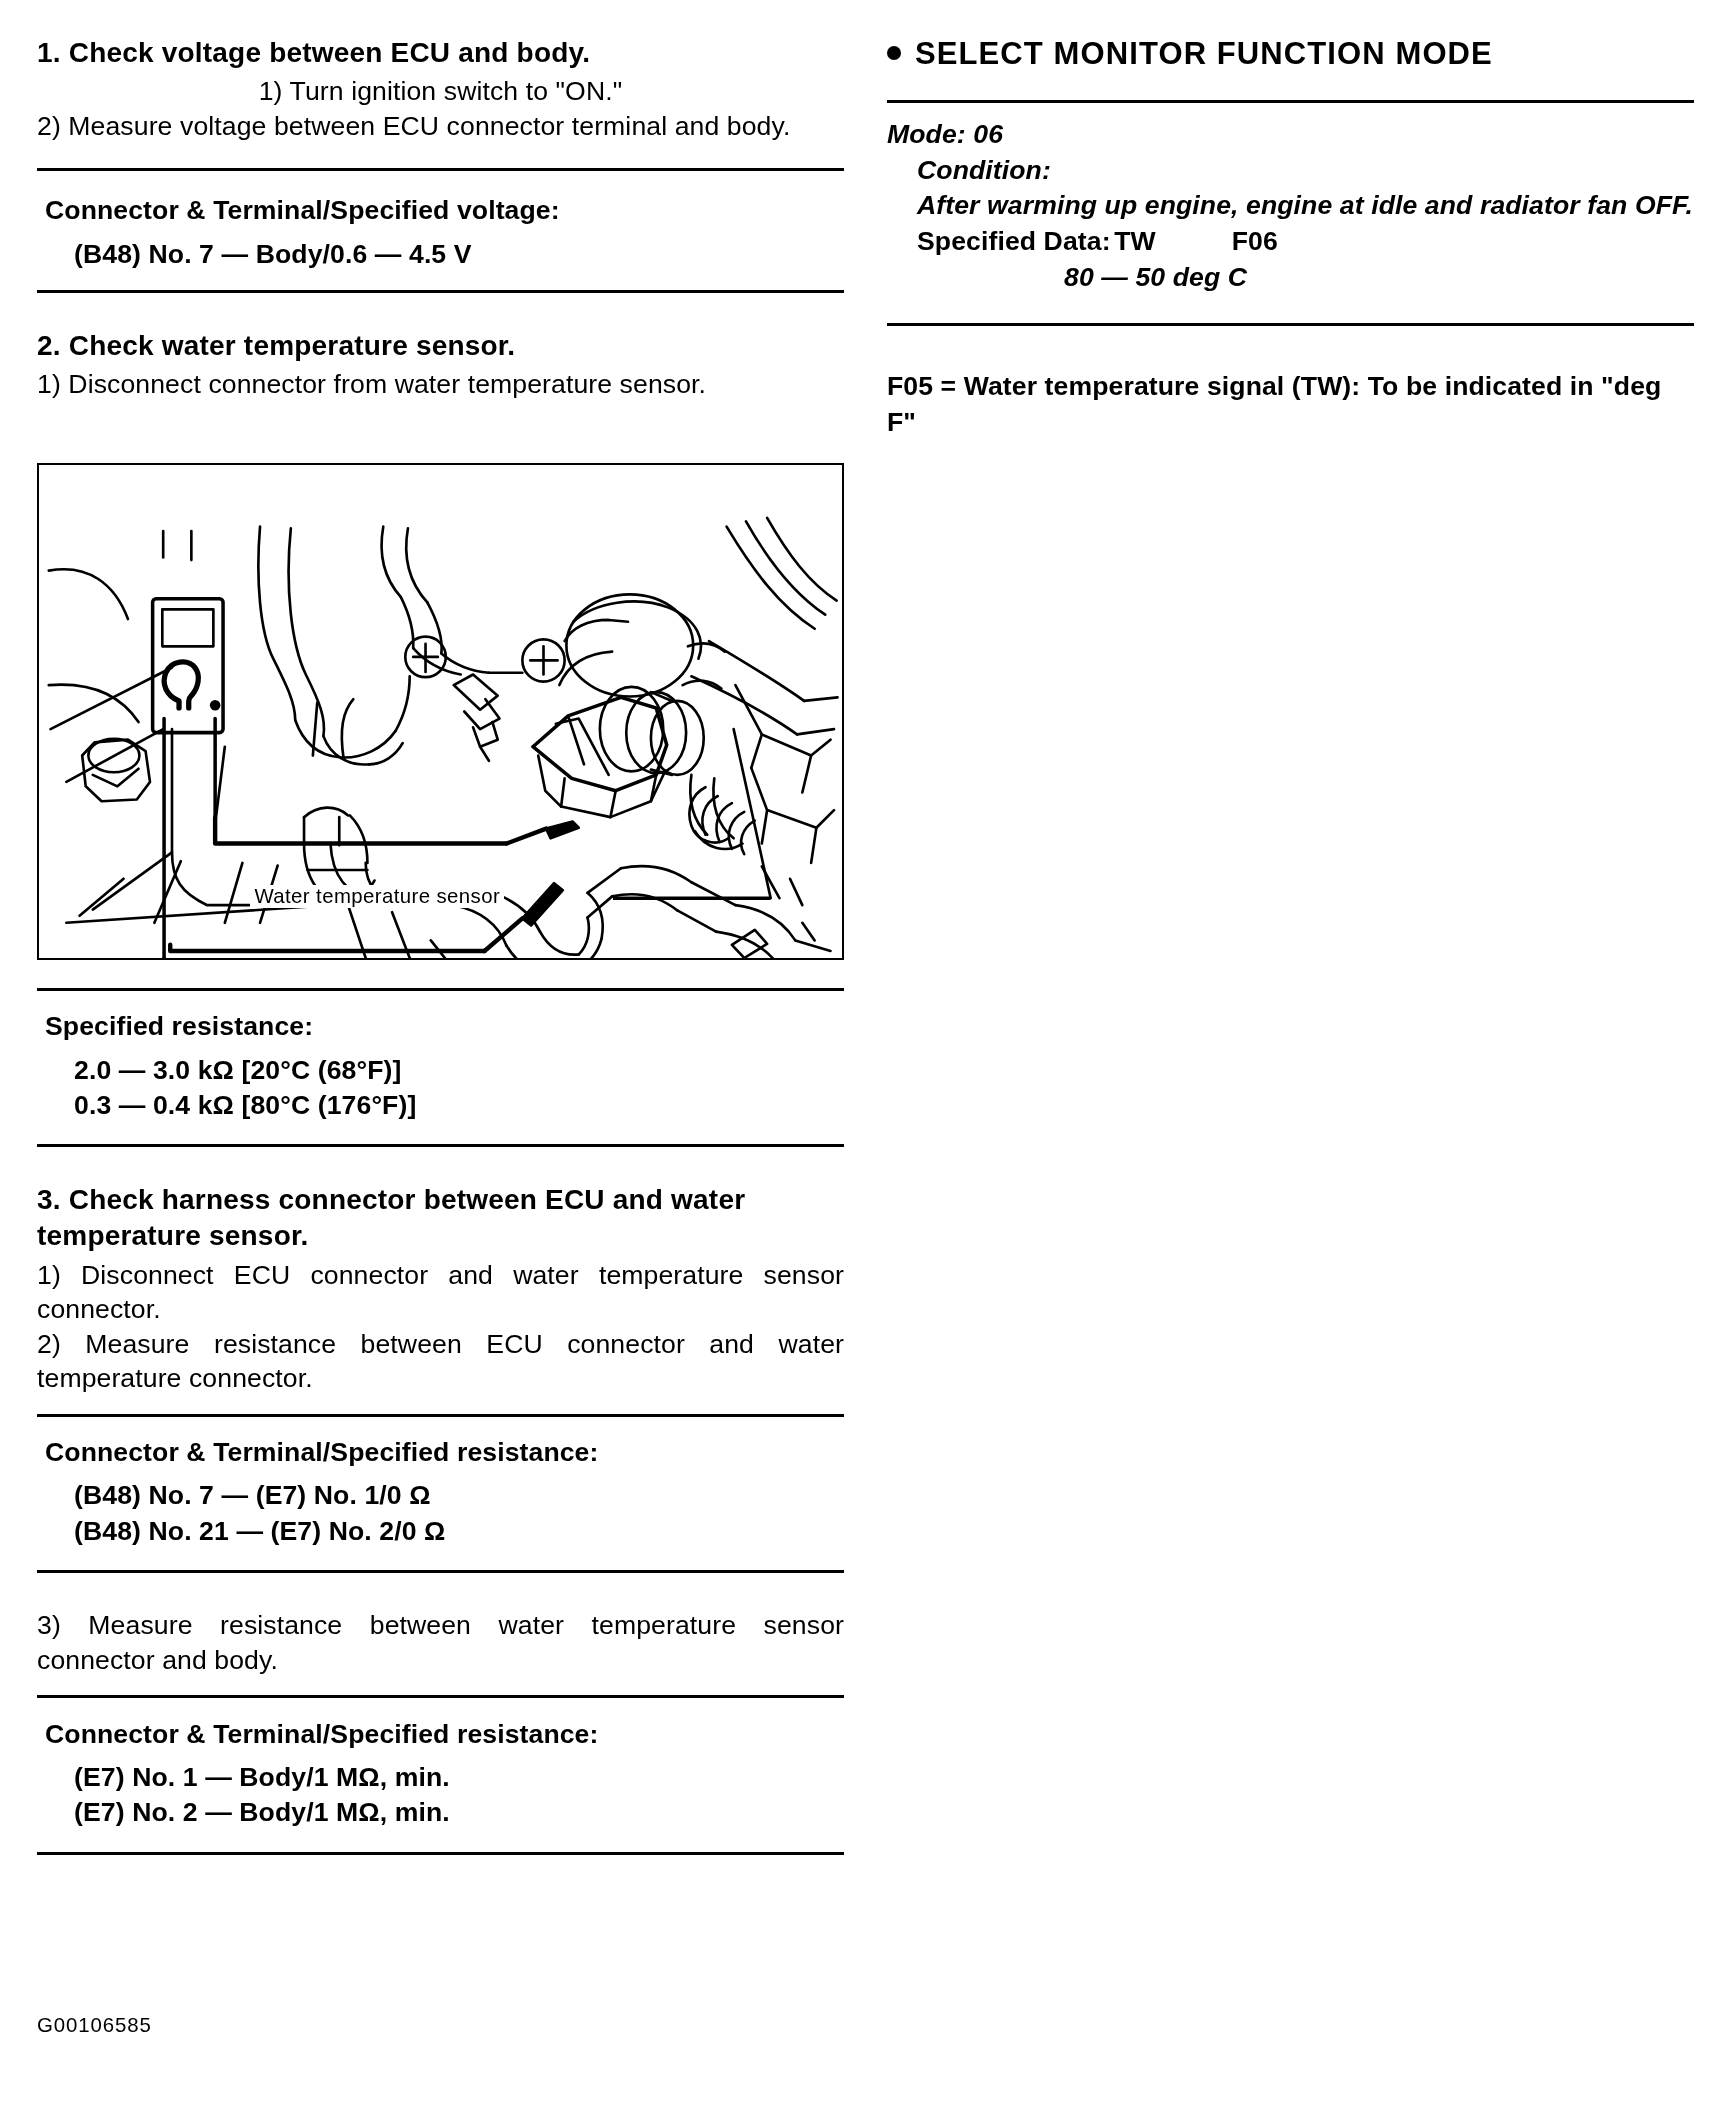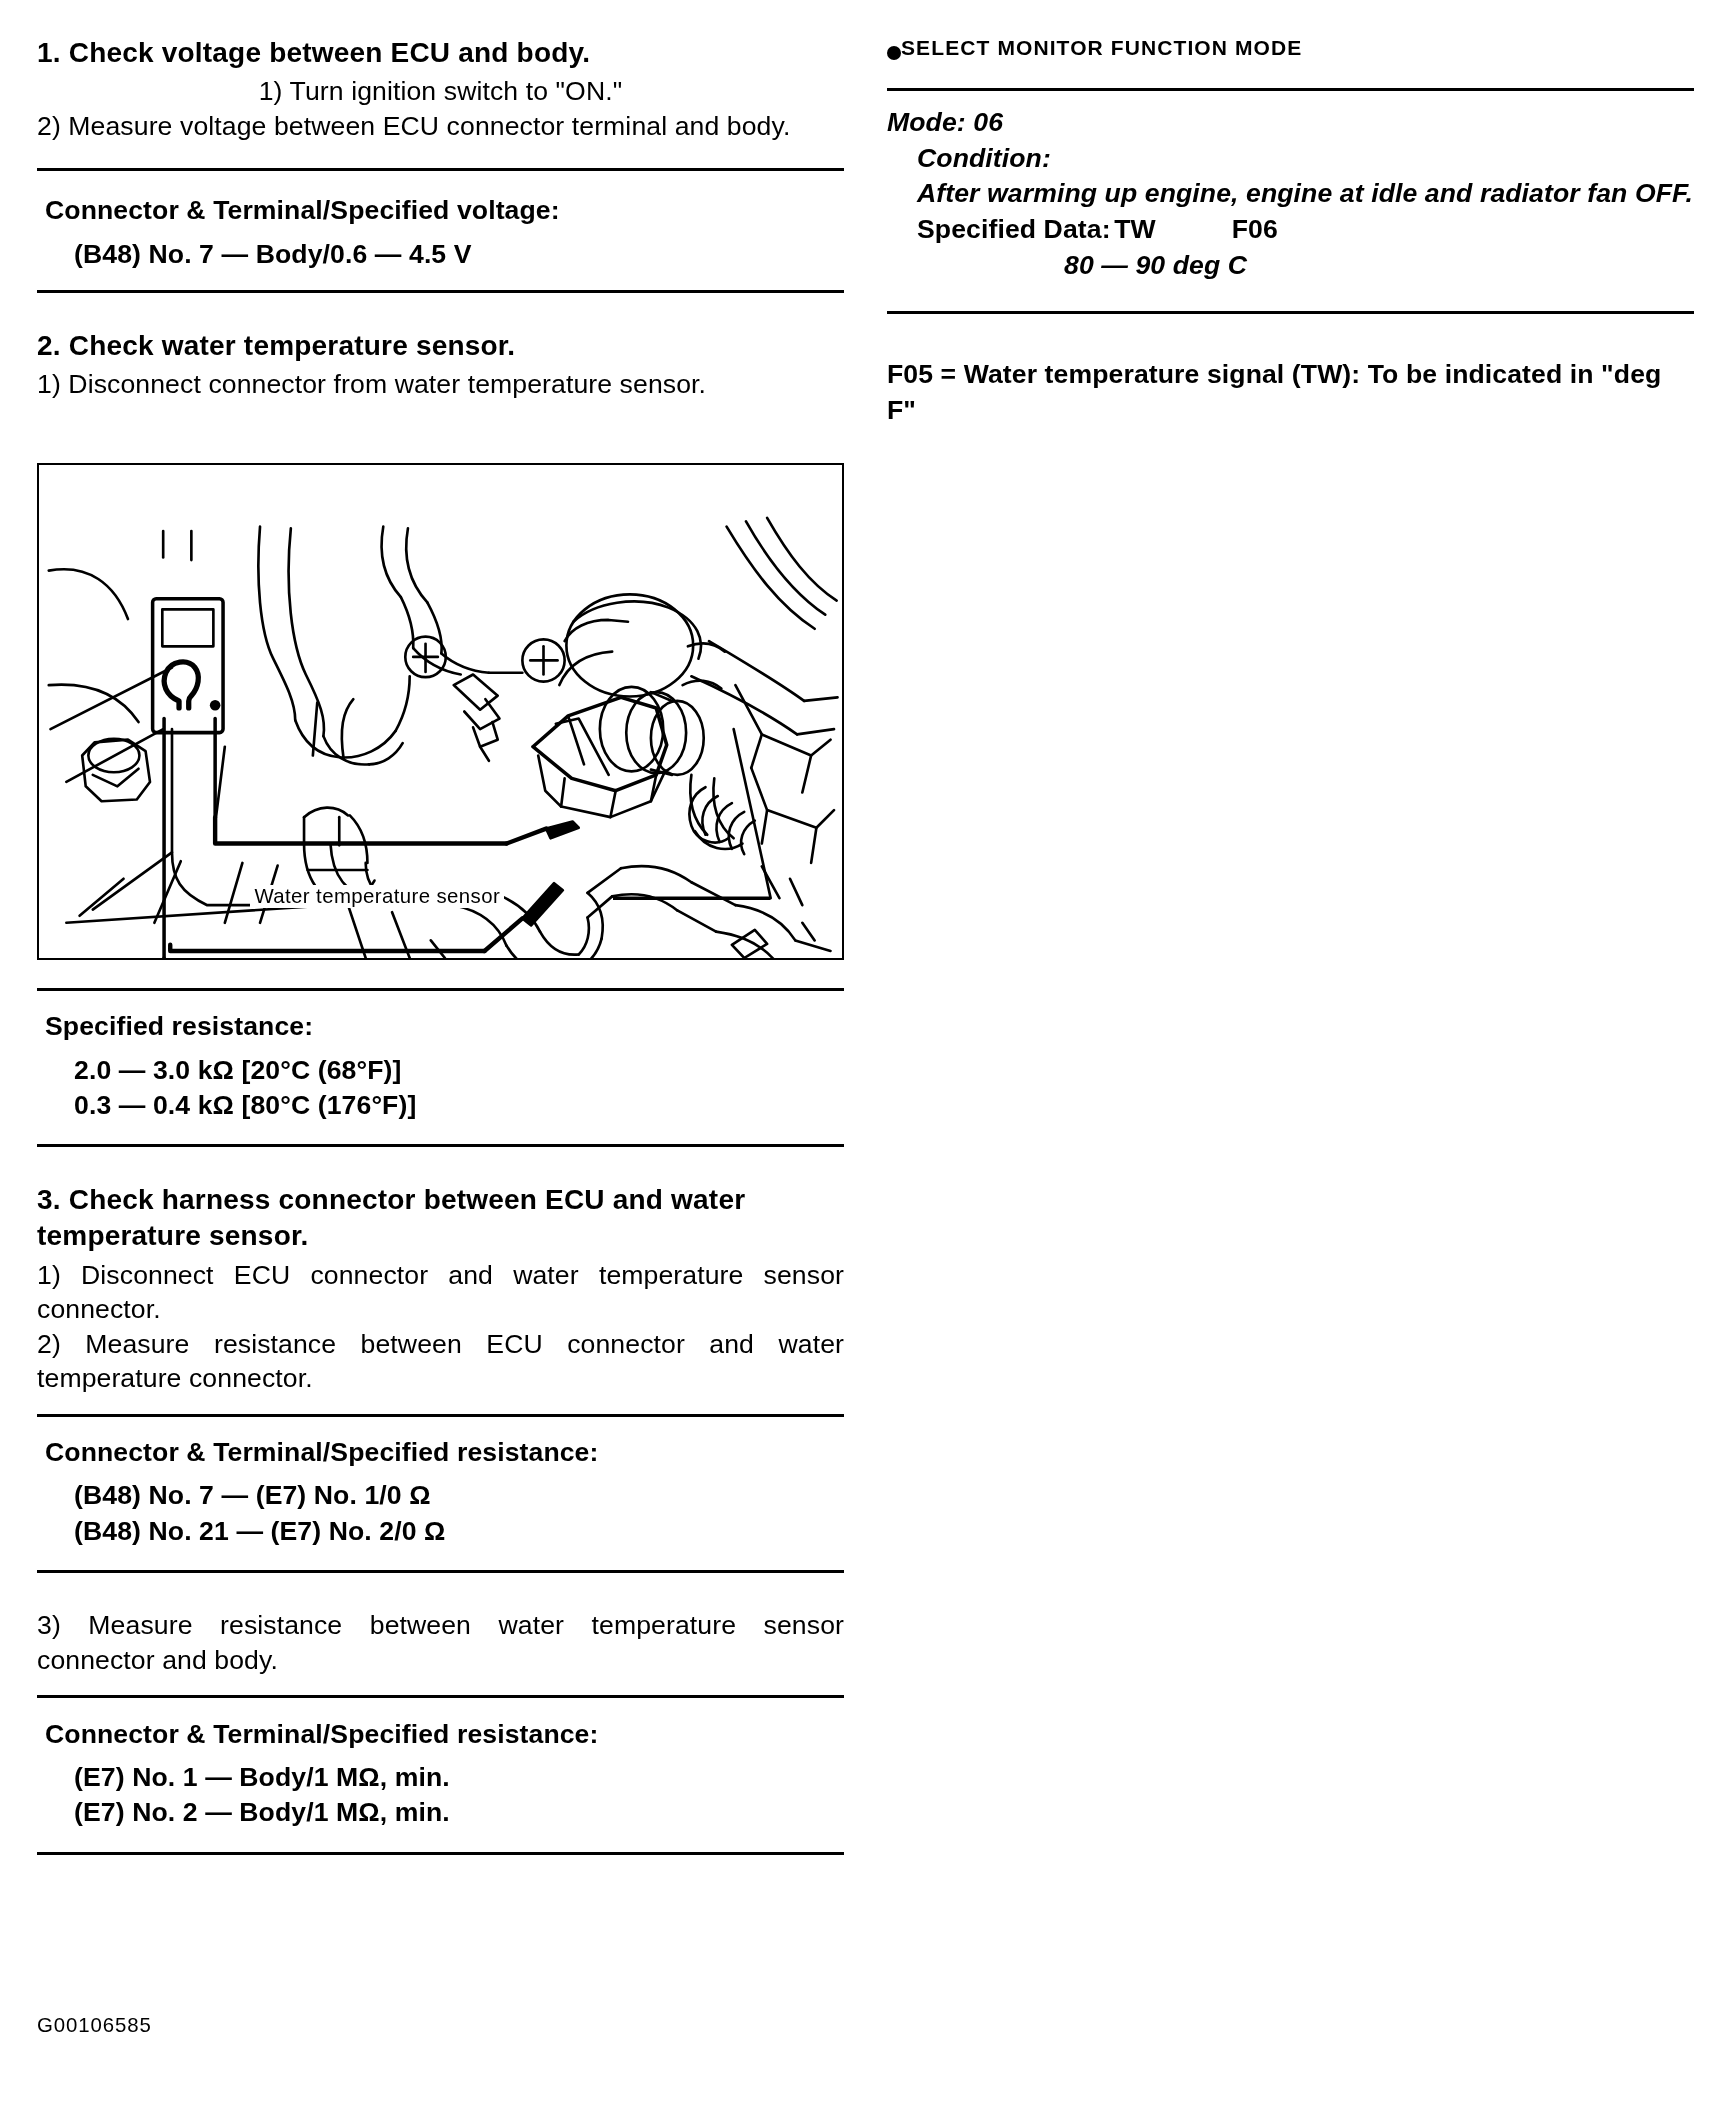--- a/index.html
+++ b/index.html
@@ -79,21 +79,22 @@
   .sp-24 { height: 21px; }
   .sp-28 { height: 25px; }
   .sp-32 { height: 28px; }
   .sp-40 { height: 35px; }
   .sp-48 { height: 43px; }
 
   
   .bullet-head {
     display: flex;
     align-items: flex-start;
-    font-size: 21px;
+    gap: 14px;
+    font-size: 31px;
     font-weight: bold;
     line-height: 1.2;
     letter-spacing: 1.1px;
   }
   .bullet-dot {
     width: 14px;
     height: 14px;
     border-radius: 50%;
     background: #000;
     margin-top: 10.6px;
@@ -413,21 +414,21 @@
 
     <p class="mode-line">Mode: 06</p>
     <p class="mode-line indent-1">Condition:</p>
     <p class="mode-line indent-1">After warming up engine, engine at idle and radiator fan OFF.</p>
 
     <div class="spec-data-row">
       <span class="lbl">Specified Data:</span>
       <span class="tw">TW</span>
       <span class="f06">F06</span>
     </div>
-    <p class="mode-line indent-2">80 — 90 deg C</p>
+    <p class="mode-line indent-2">80 — 50 deg C</p>
 
     <div class="sp-32"></div>
     <hr class="rule">
     <div class="sp-48"></div>
 
     <p class="note-line">F05 = Water temperature signal (TW): To be indicated in "deg F"</p>
 
   </div>
 
   <div class="footer-code">G00106585</div>

